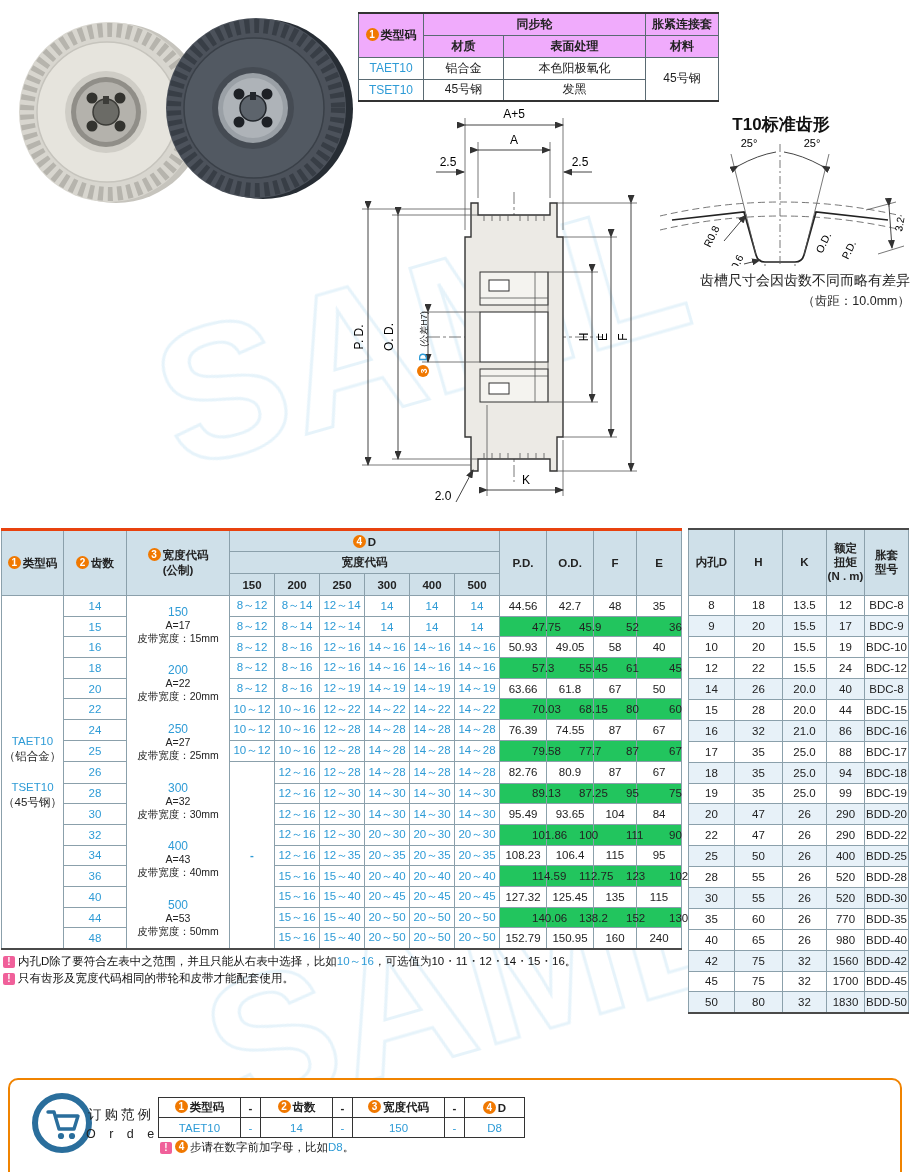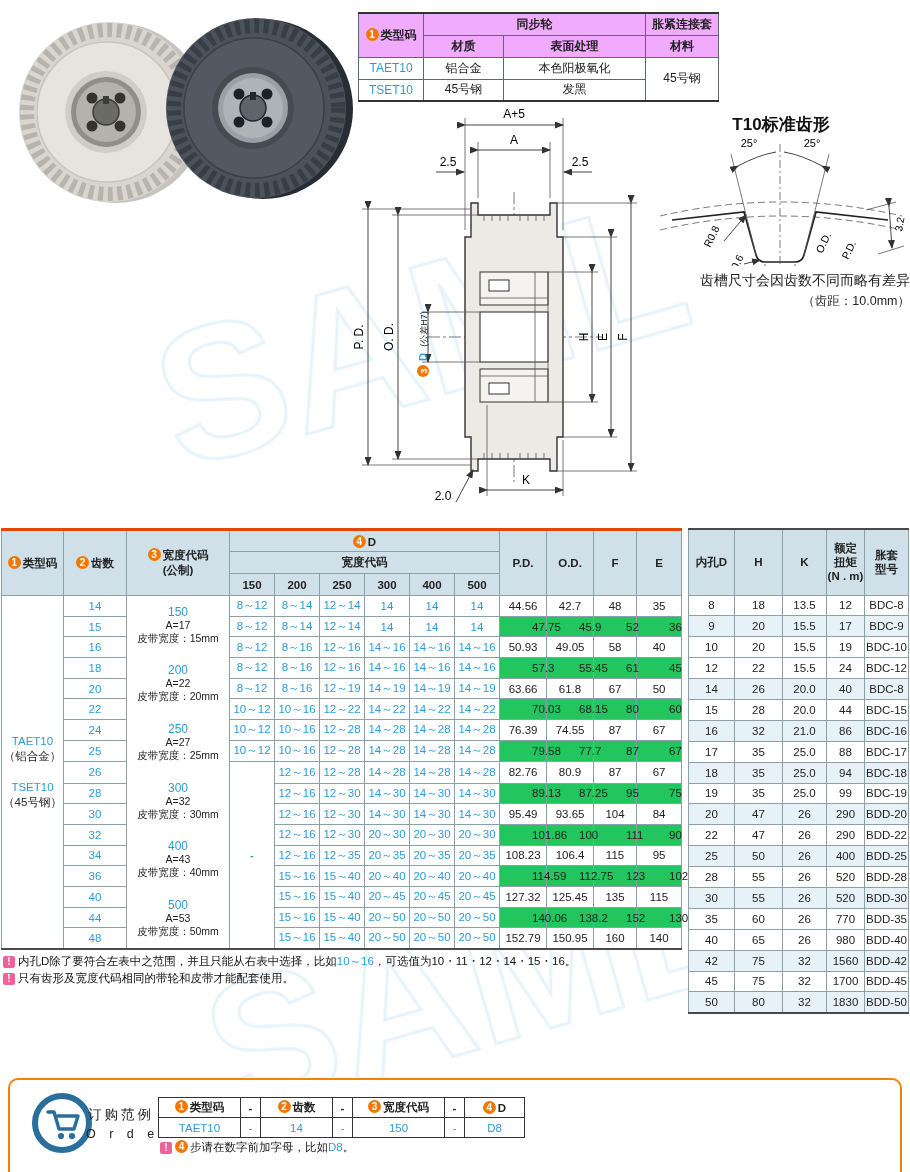--- a/index.html
+++ b/index.html
@@ -567,21 +567,21 @@
           <tr>
             <td class="range">48</td>
             <td class="range">15～16</td>
             <td class="range">15～40</td>
             <td class="range">20～50</td>
             <td class="range">20～50</td>
             <td class="range">20～50</td>
             <td>152.79</td>
             <td>150.95</td>
             <td>160</td>
-            <td>140</td>
+            <td>240</td>
           </tr>
         </tbody>
   </table>
 
   <table class="right-table">
     <colgroup>
           <col style="width:46px">
           <col style="width:48px">
           <col style="width:44px">
           <col style="width:38px">

